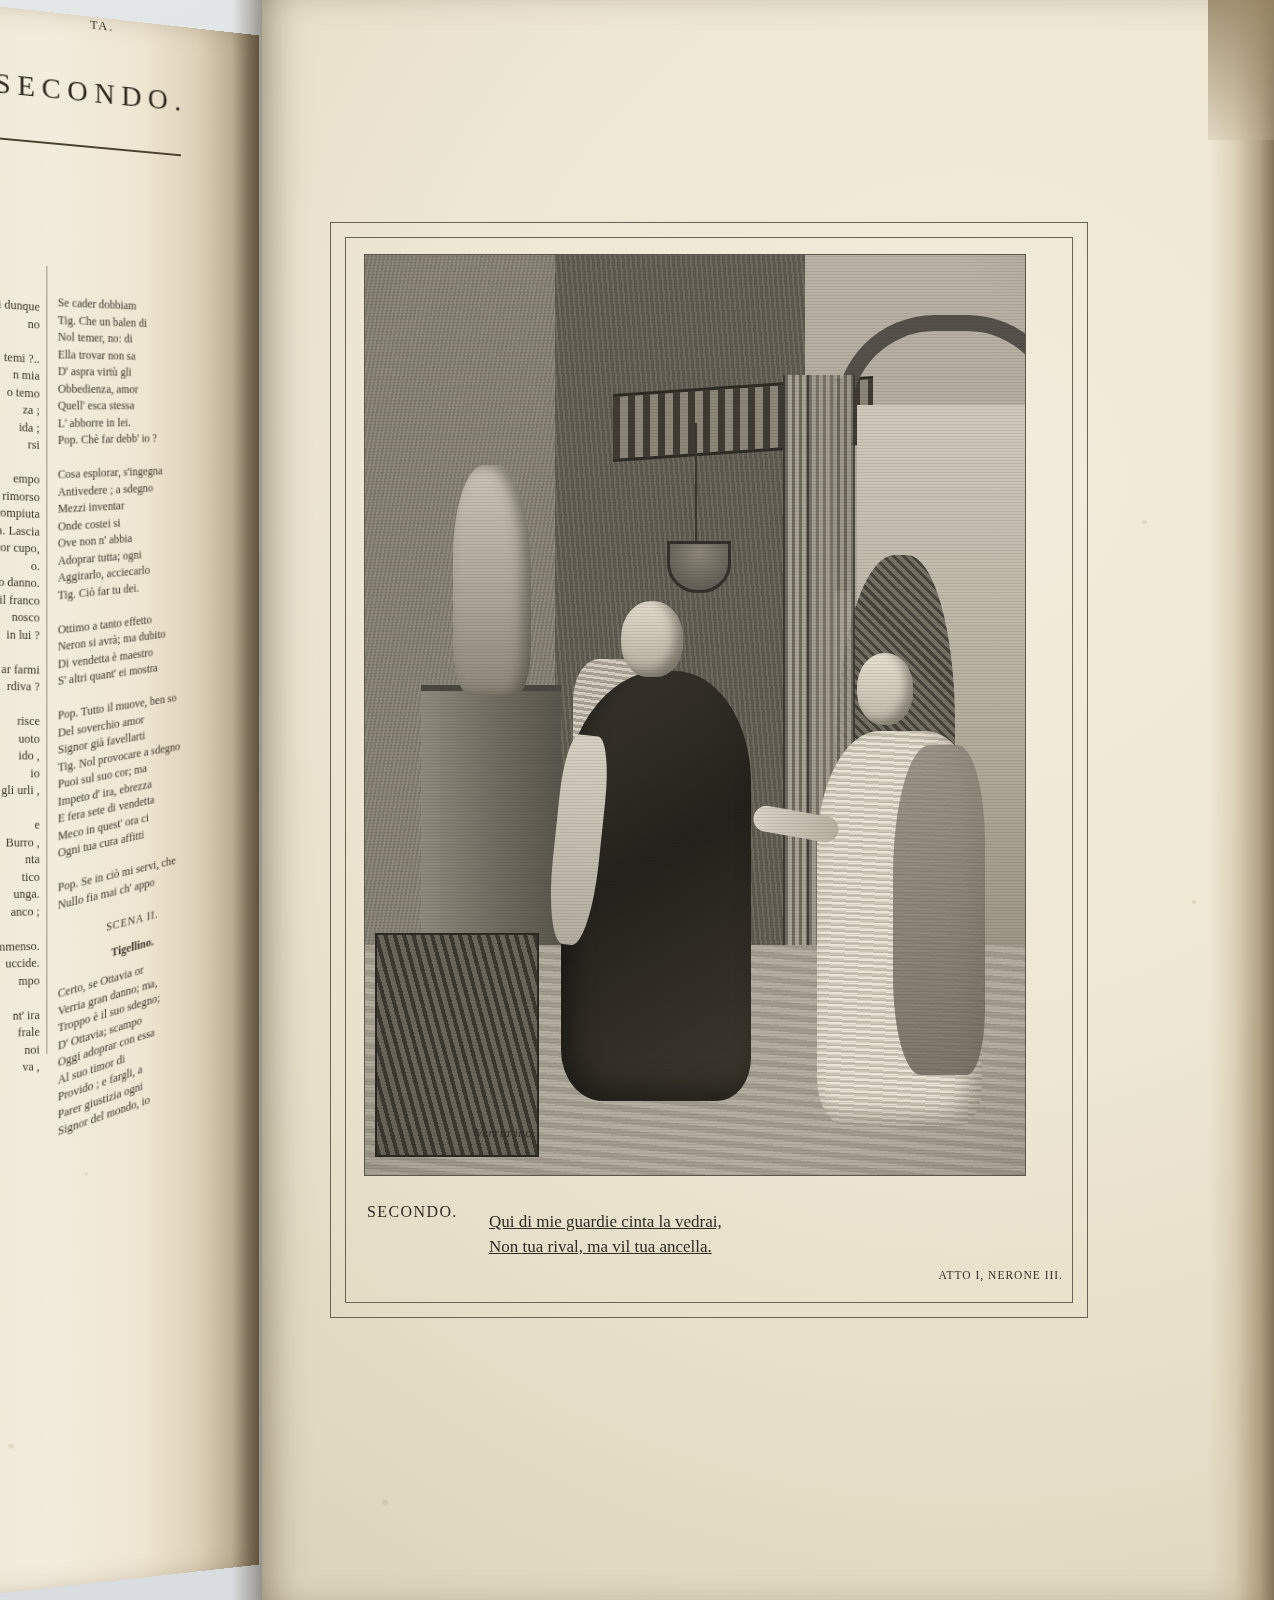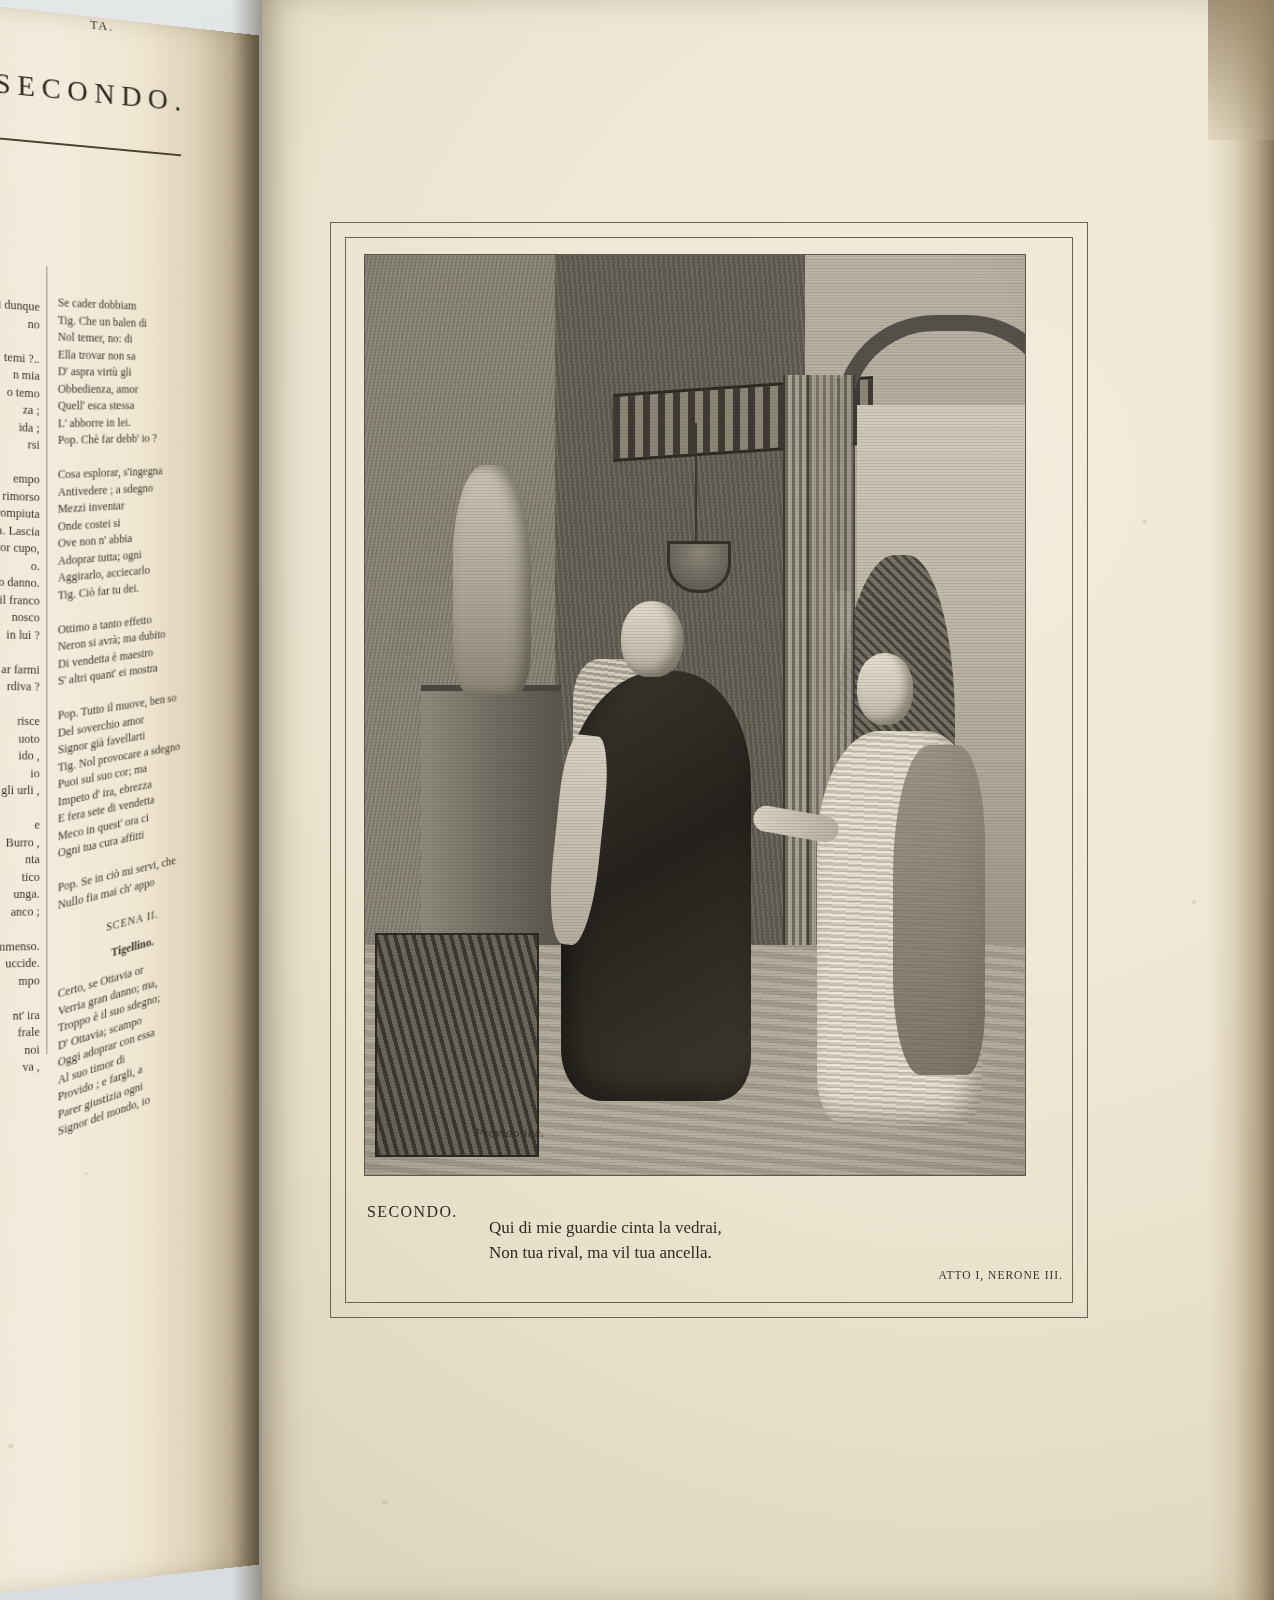--- a/index.html
+++ b/index.html
@@ -363,23 +363,24 @@
     position: absolute;
     left: 0;
     top: 2px;
     font-variant: small-caps;
     letter-spacing: 1.4px;
     font-size: 16px;
   }
   .caption-lines {
     position: absolute;
     left: 122px;
-    top: 14px;
+    top: 8px;
     font-size: 17px;
     line-height: 25px;
+    text-decoration: underline;
   }
   .plate-ref {
     position: absolute;
     right: 24px;
     top: 1046px;
     font-variant: small-caps;
     letter-spacing: 1px;
     font-size: 11.5px;
     color: #37312a;
   }
@@ -523,21 +524,21 @@
         <div class="eng-woman">
           <div class="eng-woman-dress"></div>
           <div class="eng-woman-mantle"></div>
           <div class="eng-woman-arm"></div>
           <div class="eng-woman-head"></div>
         </div>
 
         <div class="eng-block"></div>
         <div class="eng-grain"></div>
         <div class="eng-vignette"></div>
-        <div class="eng-signature">Provido inc.</div>
+        <div class="eng-signature">Verria inc.</div>
       </div>
 
       <div class="caption">
         <div class="caption-speaker">SECONDO.</div>
         <div class="caption-lines" id="capLines" style="white-space: pre;">Qui di mie guardie cinta la vedrai,
 Non tua rival, ma vil tua ancella.</div>
       </div>
 
       <div class="plate-ref">ATTO I, NERONE III.</div>
     </div>

